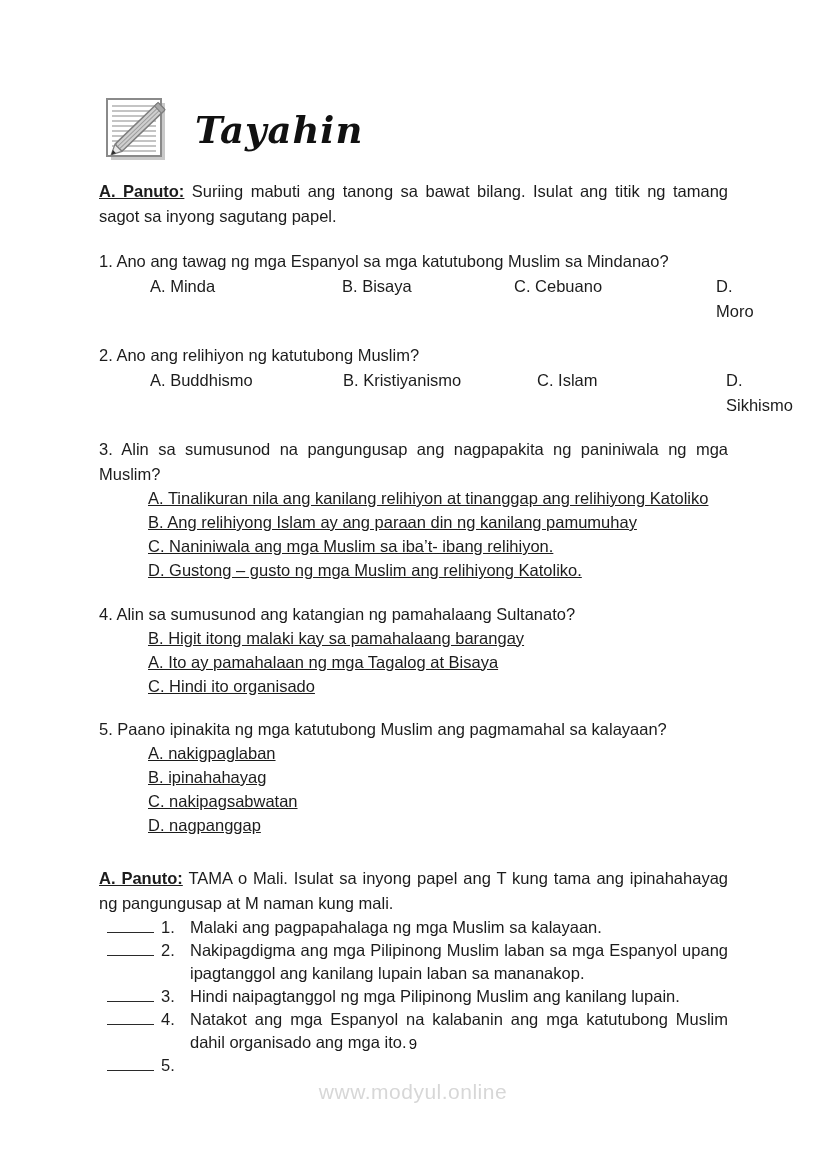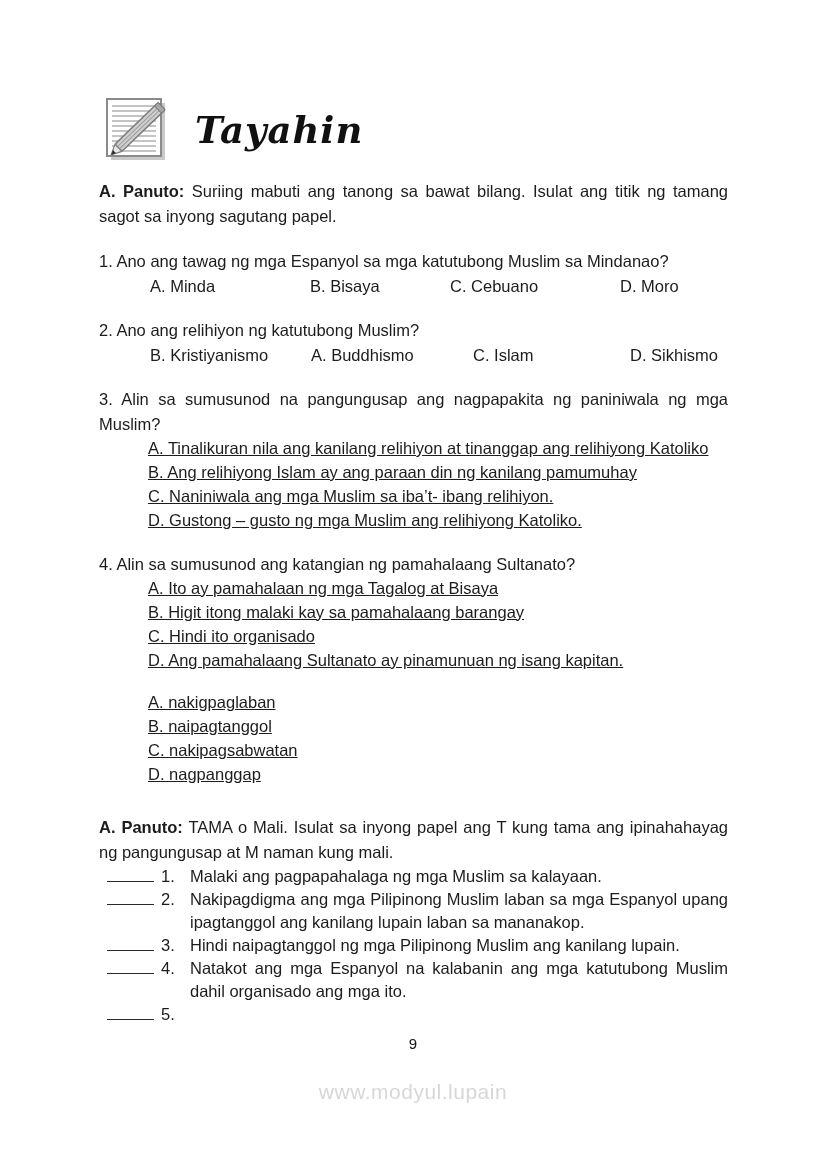--- a/index.html
+++ b/index.html
@@ -29,26 +29,26 @@
     font-style: italic;
     font-weight: bold;
     font-size: 37px;
     line-height: 40px;
     color: #111;
     margin-left: 16px;
     letter-spacing: 1px;
   }
   
   .para { text-align: justify; }
-  .para .label { font-weight: bold; }
+  .para .label { font-weight: bold; text-decoration: underline; }
   .spacer-20 { height: 20px; }
   .question { margin-bottom: 19px; }
   .q-text { text-align: justify; }
   
-  .opts-inline { display: grid; padding-left: 51px; }
+  .opts-inline { display: grid; padding-left: 51px; gap: 32px; }
   .opts-inline.cols-q1 { grid-template-columns: 160px 140px 170px auto; }
   .opts-inline.cols-q2 { grid-template-columns: 161px 162px 157px auto; }
   
   .opts-stack { padding-left: 49px; line-height: 23.5px; }
   .opts-stack .opt { margin-bottom: 0.5px; text-decoration: underline; }
   
   .part2 { margin-top: 28px; }
   .tf-list { margin-top: 0px; }
   .tf-row { display: grid; grid-template-columns: 62px 29px 1fr; line-height: 23px; margin-bottom: 0px; }
   .blank {
@@ -123,51 +123,51 @@
         <span class="opt">A. Minda</span>
         <span class="opt">B. Bisaya</span>
         <span class="opt">C. Cebuano</span>
         <span class="opt">D. Moro</span>
       </div>
     </div>
 
     <div class="question">
       <div>2. Ano ang relihiyon ng katutubong Muslim?</div>
       <div class="opts-inline cols-q2">
+        <span class="opt">A. Buddhismo</span>
         <span class="opt">B. Kristiyanismo</span>
-        <span class="opt">A. Buddhismo</span>
         <span class="opt">C. Islam</span>
         <span class="opt">D. Sikhismo</span>
       </div>
     </div>
 
     <div class="question">
       <div class="q-text">3. Alin sa sumusunod na pangungusap ang nagpapakita ng paniniwala ng mga Muslim?</div>
       <div class="opts-stack">
         <div class="opt">A. Tinalikuran nila ang kanilang relihiyon at tinanggap ang relihiyong Katoliko</div>
         <div class="opt">B.  Ang relihiyong Islam ay ang paraan din ng kanilang pamumuhay</div>
         <div class="opt">C.  Naniniwala ang mga Muslim sa iba’t- ibang relihiyon.</div>
         <div class="opt">D.  Gustong – gusto   ng mga Muslim ang relihiyong Katoliko.</div>
       </div>
     </div>
 
     <div class="question">
       <div>4.  Alin sa sumusunod ang katangian ng pamahalaang Sultanato?</div>
       <div class="opts-stack">
+        <div class="opt">B.  Higit itong malaki kay sa pamahalaang barangay</div>
         <div class="opt">A.  Ito ay pamahalaan ng mga Tagalog at Bisaya</div>
-        <div class="opt">B.  Higit itong malaki kay sa pamahalaang barangay</div>
         <div class="opt">C.  Hindi ito organisado</div>
-        <div class="opt">D.  Ang pamahalaang Sultanato ay pinamunuan ng isang kapitan.</div>
-      </div>
-    </div>
-
-    <div class="question">
+      </div>
+    </div>
+
+    <div class="question">
+      <div>5.  Paano ipinakita ng mga katutubong Muslim ang pagmamahal sa kalayaan?</div>
       <div class="opts-stack">
         <div class="opt">A. nakigpaglaban</div>
-        <div class="opt">B. naipagtanggol</div>
+        <div class="opt">B. ipinahahayag</div>
         <div class="opt">C. nakipagsabwatan</div>
         <div class="opt">D. nagpanggap</div>
       </div>
     </div>
 
     <div class="part2">
       <p class="para"><span class="label">A. Panuto:</span> <span>TAMA o Mali. Isulat sa inyong papel ang T kung tama ang ipinahahayag ng pangungusap at M naman kung mali.</span></p>
 
       <div class="tf-list">
         <div class="tf-row">
@@ -193,14 +193,14 @@
         <div class="tf-row">
           <span><span class="blank"></span></span>
           <span class="tf-num">5.</span>
         </div>
       </div>
     </div>
 
   </div>
 
   <div class="pagenum">9</div>
-  <div class="watermark">www.modyul.lupain</div>
+  <div class="watermark">www.modyul.online</div>
 </div>
 
 </body></html>

